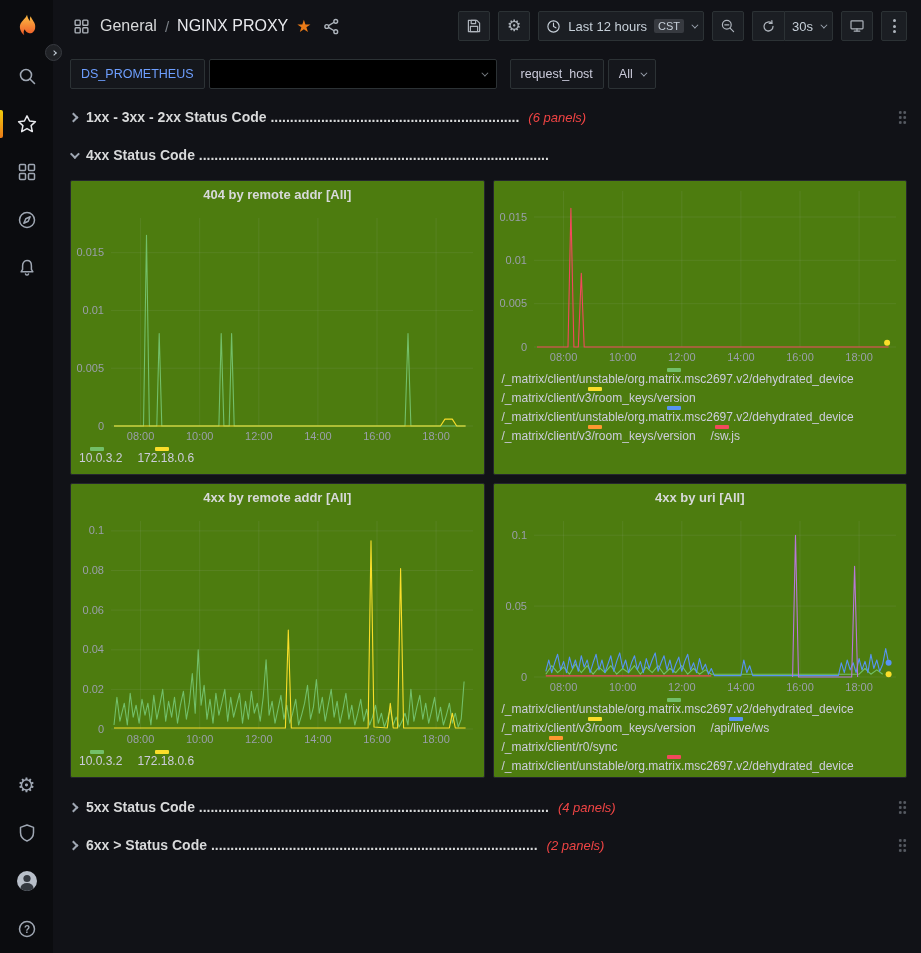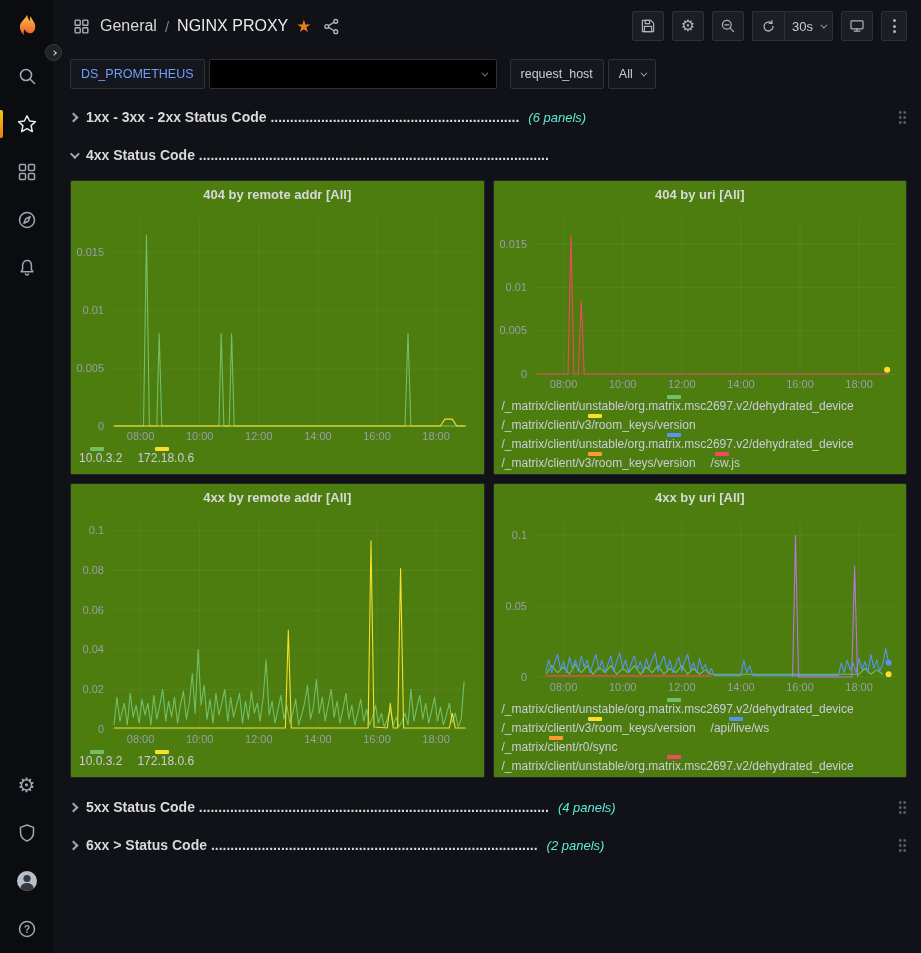--- a/index.html
+++ b/index.html
@@ -55,21 +55,21 @@
   .var-label.blue { color:#6e9fff; }
   .var-redacted { width:288px; height:30px; margin-left:4px; background:#000; border:1px solid #2c3235;
     border-radius:2px; display:flex; align-items:center; justify-content:flex-end; padding-right:10px; cursor:pointer; }
   .gap12 { margin-left:13px; }
   .gap4 { margin-left:4px; }
 
   
   .scroll { flex:1; padding:2px 14px 3px 17px; overflow:hidden; display:flex; flex-direction:column; }
   .row-header { height:26px; display:flex; align-items:center; gap:9px; margin:6px 0; cursor:pointer; }
   .row-title { font-size:14px; font-weight:700; color:#d8d9da; white-space:nowrap; overflow:hidden; }
-  .row-count { font-size:13px; font-style:italic; color:#5eead4; white-space:nowrap; }
+  .row-count { font-size:13px; font-style:italic; color:#ef4444; white-space:nowrap; }
   .drag-dots { margin-left:auto; width:9px; height:15px; flex-shrink:0;
     background-image:radial-gradient(#565a62 1.2px, transparent 1.4px); background-size:4.5px 5px; cursor:grab; }
 
   
   .panels { display:grid; grid-template-columns:1fr 1fr; gap:8px; margin:6px 0 10px; }
   .panel { background:#4d7c0f; border:1px solid #25272e; border-radius:2px; height:295px;
     display:flex; flex-direction:column; overflow:hidden; }
   .panel-title { height:27px; line-height:27px; text-align:center; font-size:13px; font-weight:600;
     color:#d8d9da; cursor:pointer; }
   svg.chart { display:block; flex-shrink:0; }
@@ -202,20 +202,29 @@
           <svg width="16" height="16" viewBox="0 0 20 20" fill="none" stroke="#aeb4bc" stroke-width="1.5" stroke-linejoin="round">
             <path d="M3 3 H13.5 L17 6.5 V17 H3 Z"></path>
               <rect x="6.5" y="3" width="5.5" height="4"></rect>
               <rect x="5.5" y="10.5" width="9" height="6.5"></rect>
           </svg>
         </button>
         <button class="tb">
           <span class="gear-glyph" style="font-size:16px;color:#aeb4bc;">⚙</span>
         </button>
 
+        <button class="tb">
+          <svg width="15" height="15" viewBox="0 0 20 20" fill="none" stroke="#c7d0d9" stroke-width="1.5" stroke-linecap="round">
+            <circle cx="10" cy="10" r="7.5"></circle>
+              <path d="M10 5.5 V10 L13.2 11.8"></path>
+          </svg>
+          <span class="tb-text">Last 12 hours</span>
+          <span class="tz-badge">CST</span>
+          <span class="chev sm"></span>
+        </button>
 
         <button class="tb">
           <svg width="16" height="16" viewBox="0 0 20 20" fill="none" stroke="#aeb4bc" stroke-width="1.5" stroke-linecap="round">
             <circle cx="8.5" cy="8.5" r="5.5"></circle>
               <line x1="12.6" y1="12.6" x2="17" y2="17"></line>
               <line x1="6" y1="8.5" x2="11" y2="8.5"></line>
           </svg>
         </button>
 
         <div class="tb-group">
@@ -310,21 +319,20 @@
                 <span>10.0.3.2</span>
               </span>
               <span class="legend-item">
                 <span class="swatch" style="background: rgb(250, 222, 42);"></span>
                 <span>172.18.0.6</span>
               </span>
             </div>
         </section>
 
         <section class="panel">
-          <div class="panel-title">404 by uri [All]</div>
           <svg class="chart" width="412" height="184" viewBox="0 0 412 184">
               <line class="grid" x1="40" x2="402" y1="166.0" y2="166.0"></line>
               <text x="33" y="169.5" text-anchor="end">0</text>
               <line class="grid" x1="40" x2="402" y1="122.7" y2="122.7"></line>
               <text x="33" y="126.2" text-anchor="end">0.005</text>
               <line class="grid" x1="40" x2="402" y1="79.3" y2="79.3"></line>
               <text x="33" y="82.8" text-anchor="end">0.01</text>
               <line class="grid" x1="40" x2="402" y1="36.0" y2="36.0"></line>
               <text x="33" y="39.5" text-anchor="end">0.015</text>
               <line class="grid" x1="69.6" x2="69.6" y1="10" y2="166"></line>

